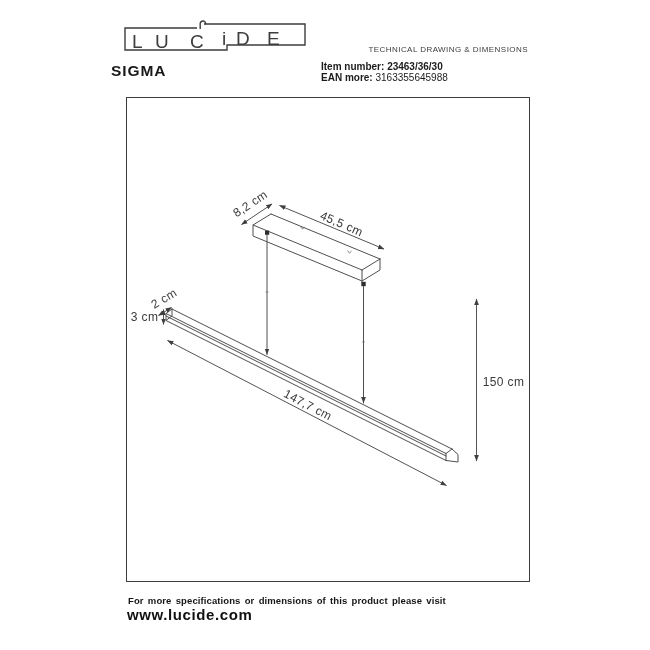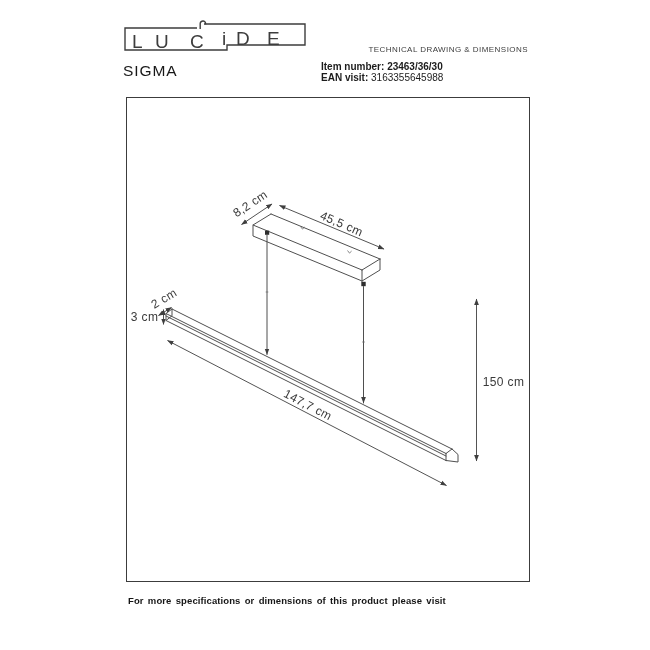--- a/index.html
+++ b/index.html
@@ -8,22 +8,22 @@
     font-family:"Liberation Sans", sans-serif; color:#1f1f1f; overflow:hidden;
   }
   .logo { position:absolute; left:120px; top:12px; width:195px; height:45px; }
   .logo path { fill:none; stroke:#3d3d3d; stroke-width:1.4; }
   .logo text { fill:#3d3d3d; font-size:19px; font-family:"Liberation Sans",sans-serif; }
   .doc-type {
     position:absolute; top:26px; right:122px;
     font-size:8px; letter-spacing:0.45px; color:#3c3c3c; font-weight:400;margin-top:19px;
   }
   .product {
-    position:absolute; left:123px; top:62px;
-    font-size:15.5px; font-weight:400; letter-spacing:0.9px; color:#181818;
+    position:absolute; left:111px; top:62px;
+    font-size:15.5px; font-weight:700; letter-spacing:0.9px; color:#181818;
   }
   .meta { position:absolute; left:321px; top:62px; font-size:10px; line-height:10.5px; color:#1c1c1c; }
   .meta .b { font-weight:700; }
   .frame {
     position:absolute; left:126px; top:97px; width:404px; height:485px;
     border:1.2px solid #3c3c3c; box-sizing:border-box; background:#fff;
   }
   .art { position:absolute; left:0; top:0; width:650px; height:650px; }
   .art .ln { fill:none; stroke:#4f4f4f; stroke-width:1; stroke-linejoin:round; stroke-linecap:round; }
   .art .dim { fill:none; stroke:#3f3f3f; stroke-width:0.9; }
@@ -60,21 +60,21 @@
   <div class="doc-type">TECHNICAL DRAWING &amp; DIMENSIONS</div>
 
   <div class="product">SIGMA</div>
 
   <div class="meta">
     <div>
       <span class="b">Item number:</span>
       <span class="b">23463/36/30</span>
     </div>
     <div>
-      <span class="b">EAN visit:</span>
+      <span class="b">EAN more:</span>
       <span>3163355645988</span>
     </div>
   </div>
 
   <div class="frame"></div>
 
   <svg class="art" viewBox="0 0 650 650" aria-hidden="true">
     <defs>
       <marker id="ah" viewBox="0 0 10 10" refX="8.5" refY="5" markerWidth="7" markerHeight="7" orient="auto-start-reverse" markerUnits="userSpaceOnUse">
         <path d="M0,1.6 L9,5 L0,8.4 z" fill="#3f3f3f"></path>
@@ -123,14 +123,15 @@
       <text transform="translate(252.5,207) rotate(-33.5)">8,2 cm</text>
       <text transform="translate(340,227.5) rotate(23.5)">45,5 cm</text>
       <text transform="translate(166,302) rotate(-31)">2 cm</text>
       <text transform="translate(144.5,321)">3 cm</text>
       <text transform="translate(306,408.5) rotate(27.5)">147,7 cm</text>
       <text transform="translate(503.5,385.5)">150 cm</text>
     </g>
   </svg>
 
   <div class="foot-note">For more specifications or dimensions of this product please visit</div>
+  <div class="website">www.lucide.com</div>
 
 </div>
 
 </body></html>

